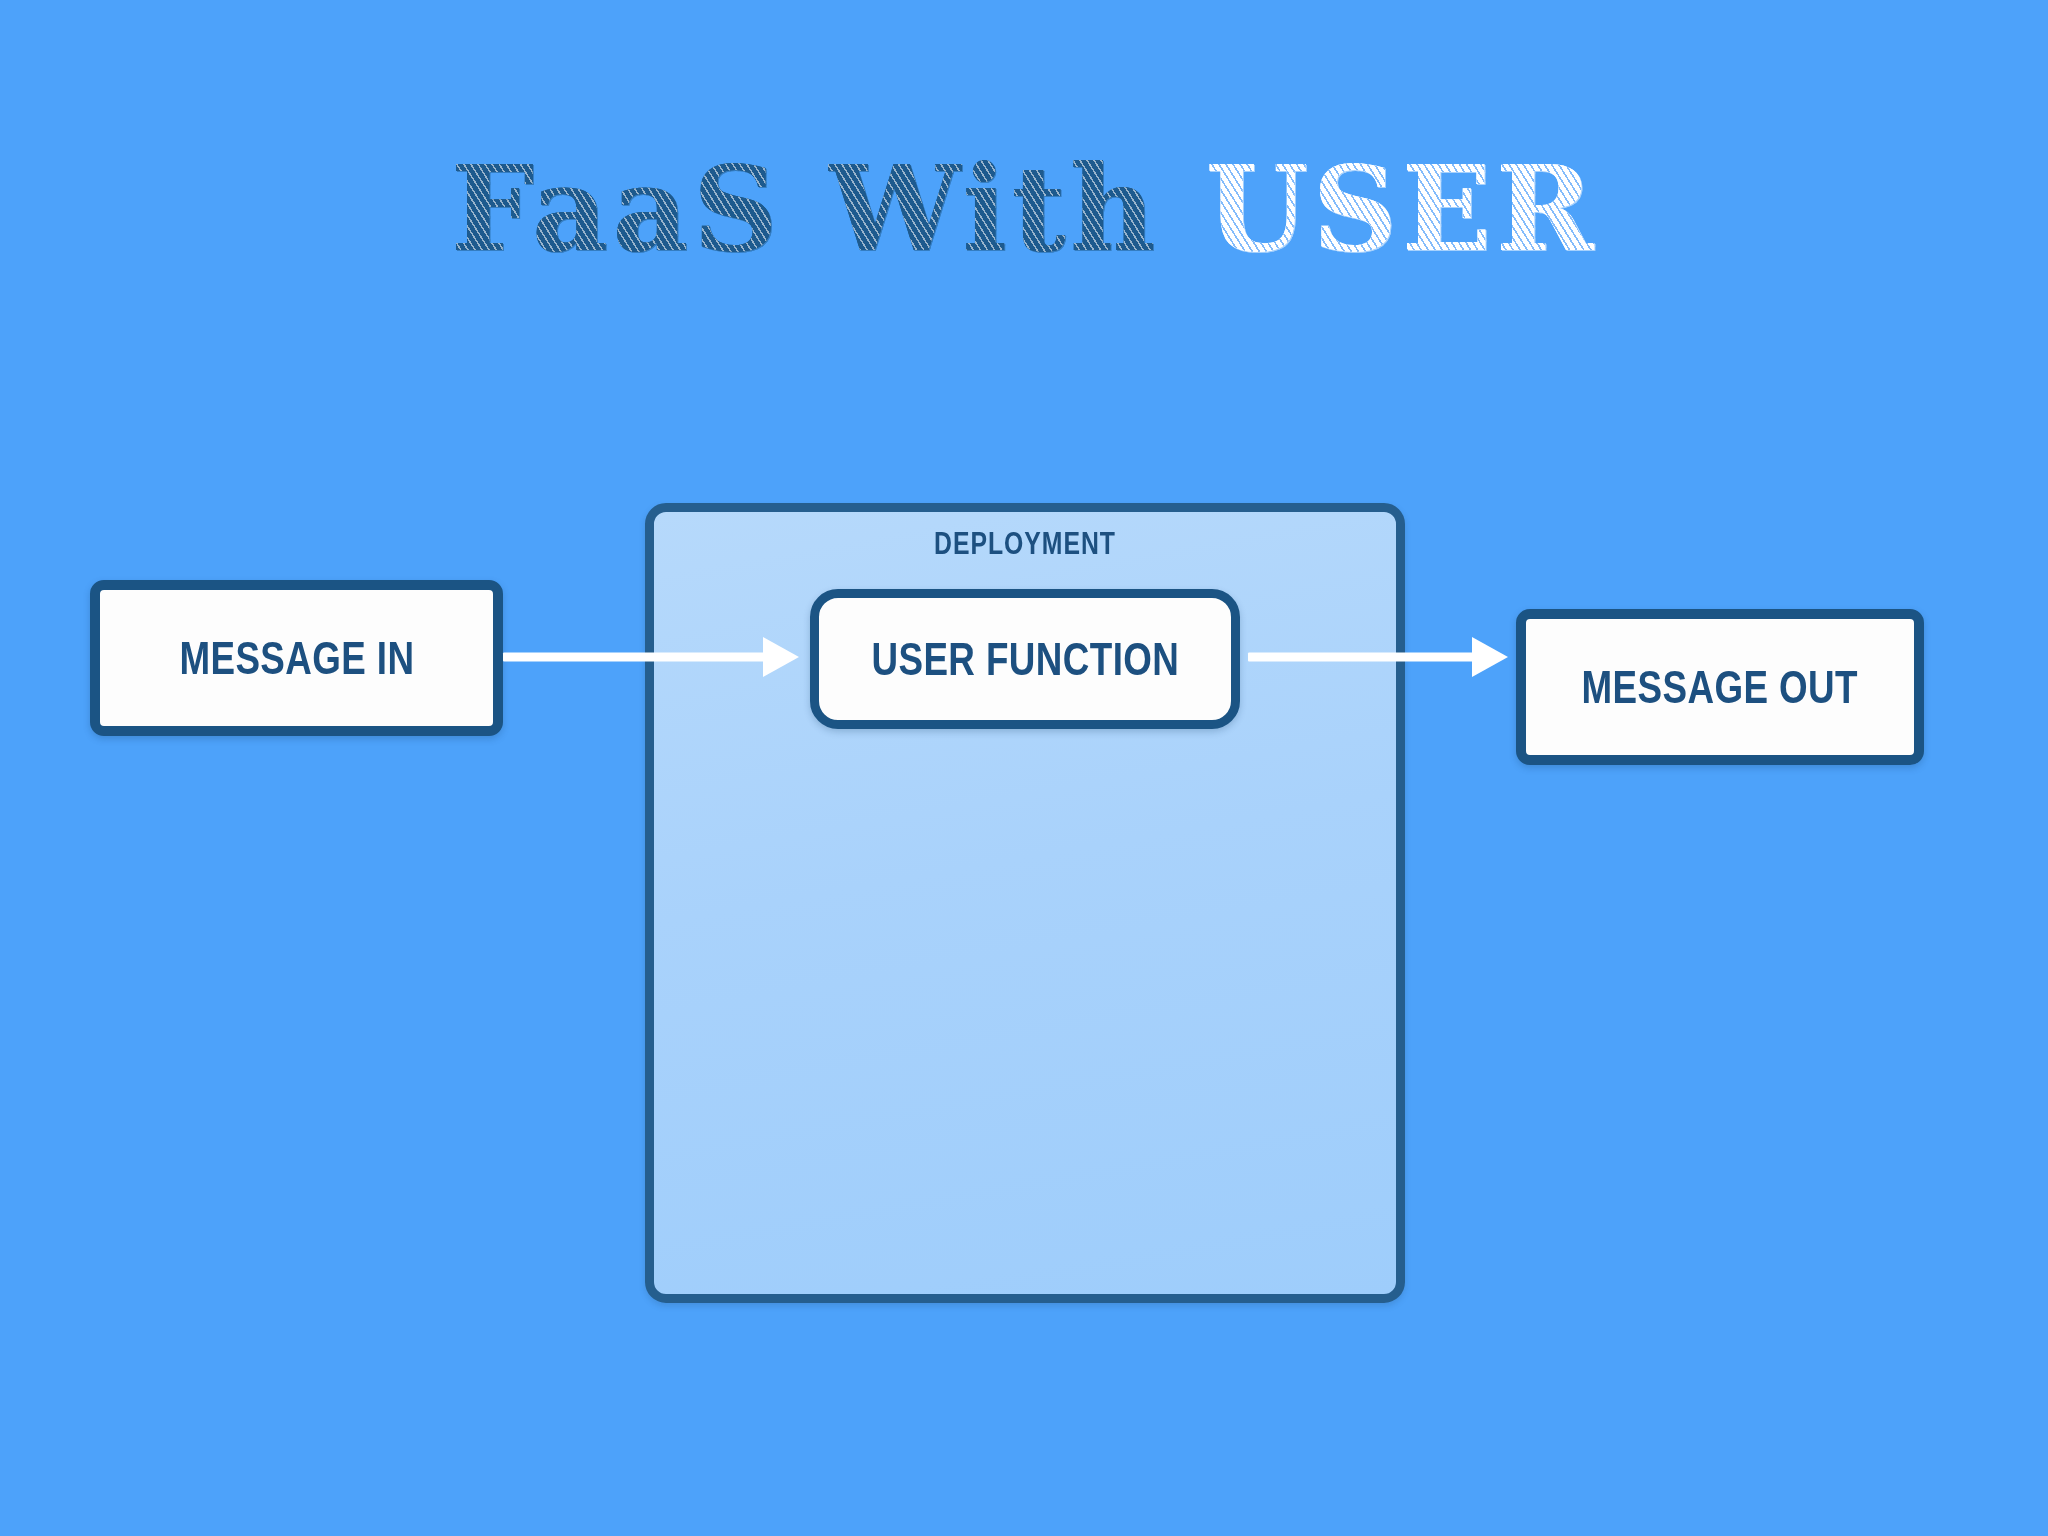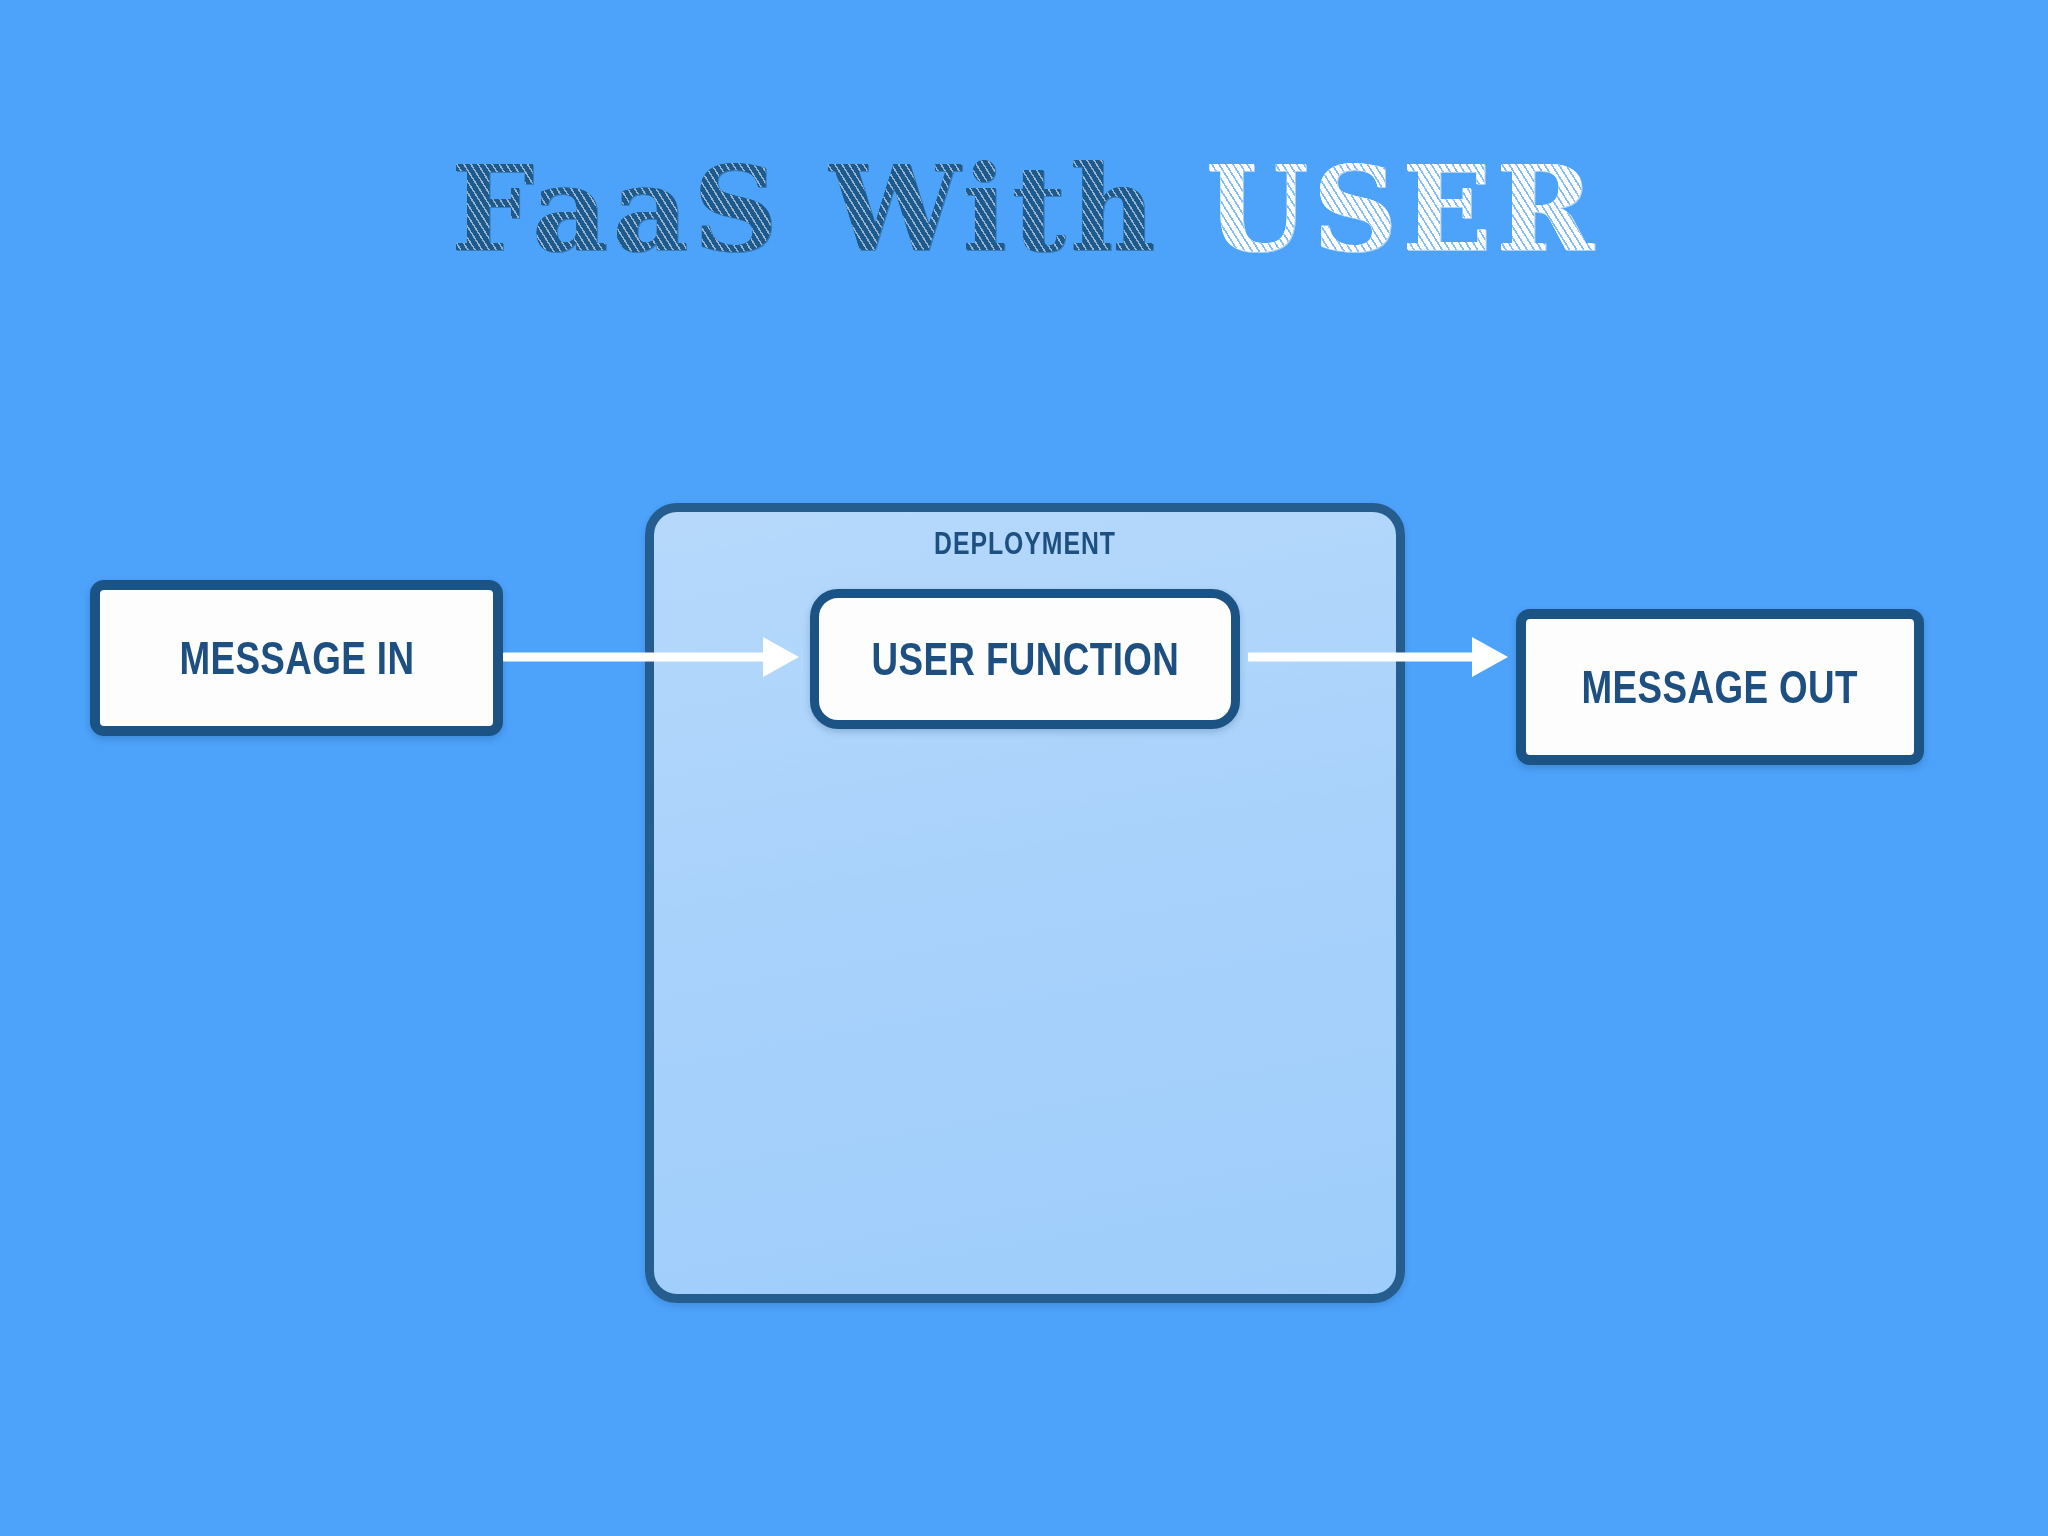--- a/index.html
+++ b/index.html
@@ -69,21 +69,21 @@
     -webkit-text-fill-color:transparent;
     filter:drop-shadow(0 0 0.7px #ffffff) drop-shadow(1px 1px 0 rgba(255,255,255,.5));
   }
 
   
   #deployment {
     position:absolute;
     left:645px; top:503px;
     width:760px; height:800px;
     border:9px solid #255e8e;
-    border-radius:32px;
+    border-radius:21px;
     background:linear-gradient(170deg,#b6d9fb 0%,#a9d2fb 45%,#9ecdfb 100%);
     box-shadow:0 3px 6px rgba(20,60,100,.18);
   }
   #deployment-label {
     position:absolute;
     left:0; top:14px;
     width:100%;
     text-align:center;
     font-family:"Liberation Sans Narrow","Liberation Sans", sans-serif;
     font-weight:700;

